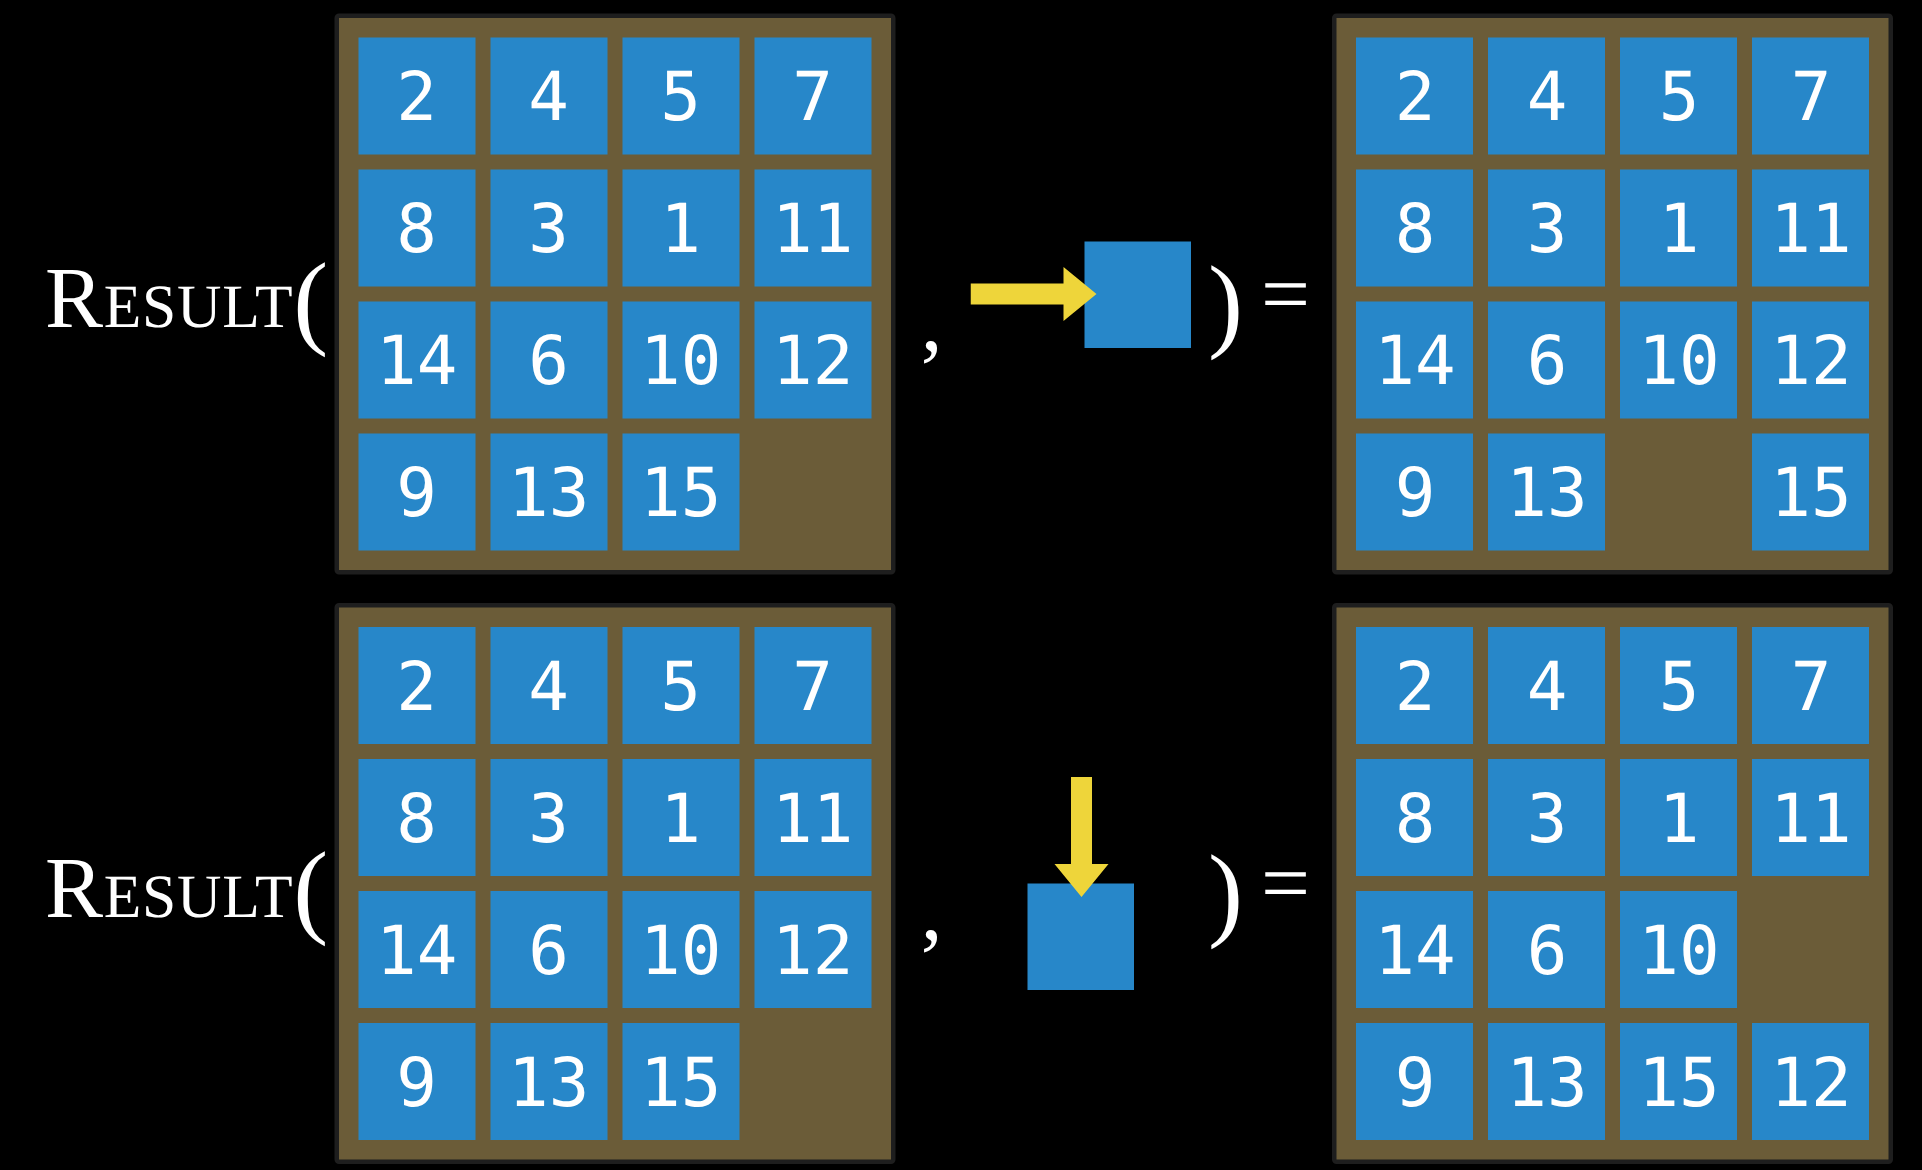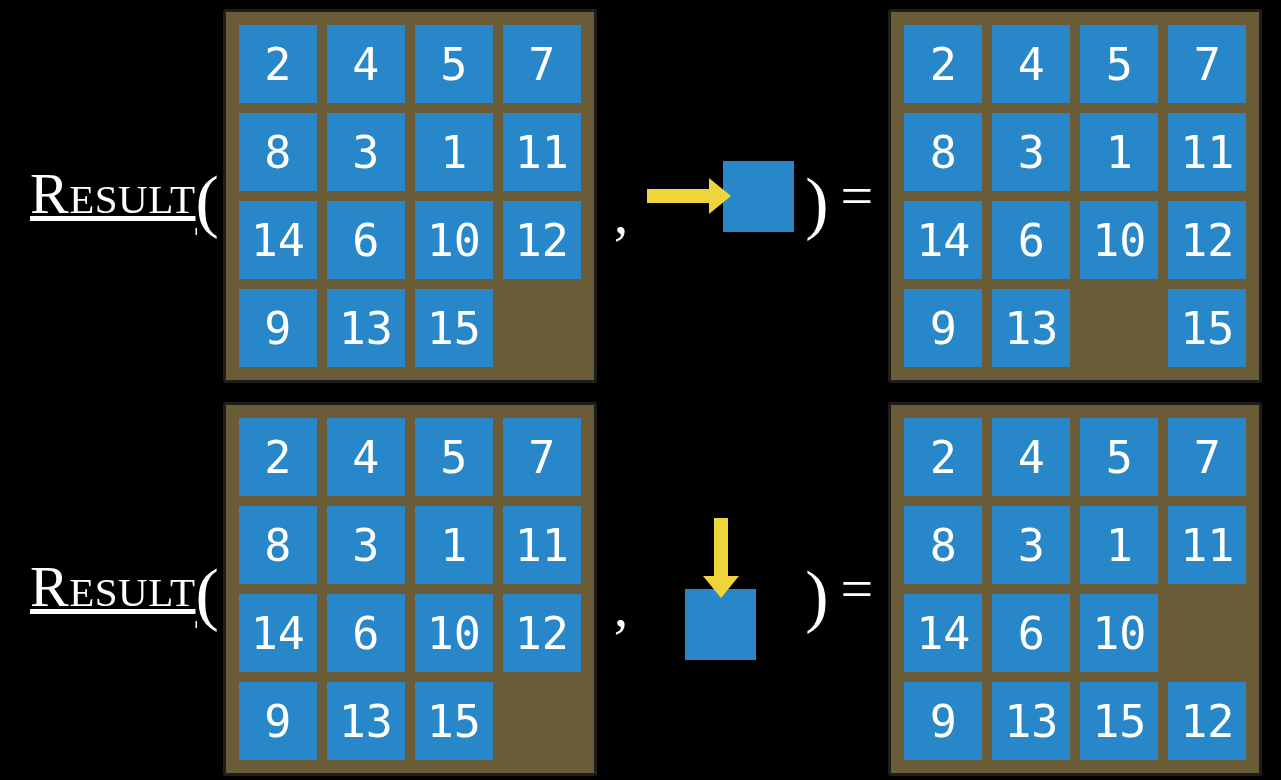--- a/index.html
+++ b/index.html
@@ -28,22 +28,21 @@
     display: flex;
     align-items: center;
     padding-left: 30px;
   }
   .func-label {
     color: var(--text-white);
     font-size: 58px;
     line-height: 1;
     white-space: nowrap;
     display: flex;
-    align-items: flex-start;
-    text-decoration: underline;
+    align-items: flex-end;
   }
   .func-name { font-variant: small-caps; letter-spacing: 0.5px; }
   .paren {
     font-size: 70px;
     font-weight: 400;
     position: relative;
     top: 4px;
     line-height: 0.9;
   }
   .board {

